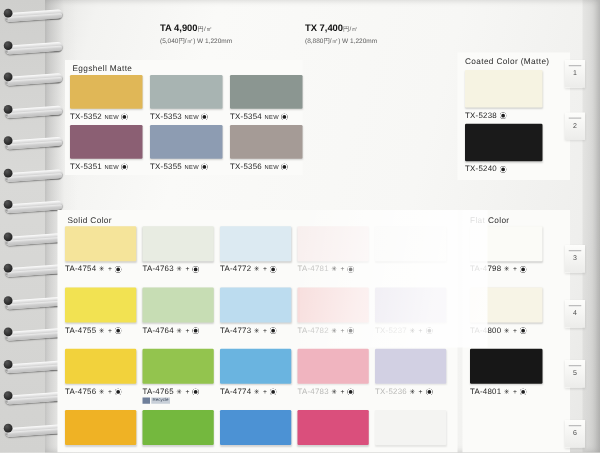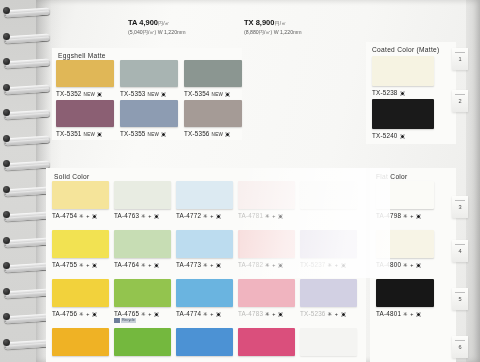--- a/index.html
+++ b/index.html
@@ -190,21 +190,21 @@
 
     <div class="priceblk p1">
       <div class="price-main">
         <span>TA 4,900</span><span class="unit">円/㎡</span>
       </div>
       <div class="price-sub">(5,040円/㎡) W 1,220mm</div>
     </div>
 
     <div class="priceblk p2">
       <div class="price-main">
-        <span>TX 8,900</span><span class="unit">円/㎡</span>
+        <span>TX 7,400</span><span class="unit">円/㎡</span>
       </div>
       <div class="price-sub">(8,880円/㎡) W 1,220mm</div>
     </div>
   </div>
 
   <div class="panel" id="panel-eggshell" style="left:52px;top:48px;width:190px;height:92px;">
     <div class="panel-title" style="position:absolute;left:6px;top:4px;">Eggshell Matte</div>
   <div class="cell" style="left: 4px; top: 12px; width: 58px; height: 27px;">
         <div class="swatch" style="background: rgb(224, 183, 87);"></div>
       </div>

